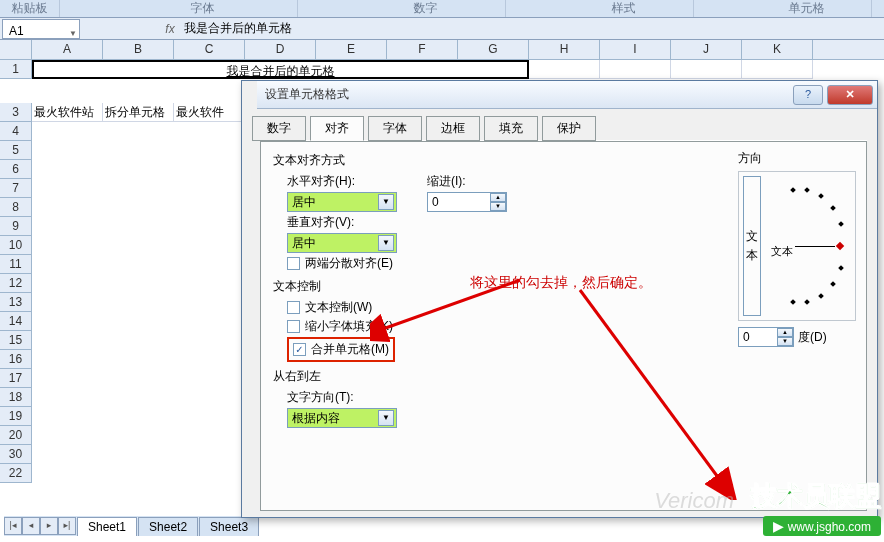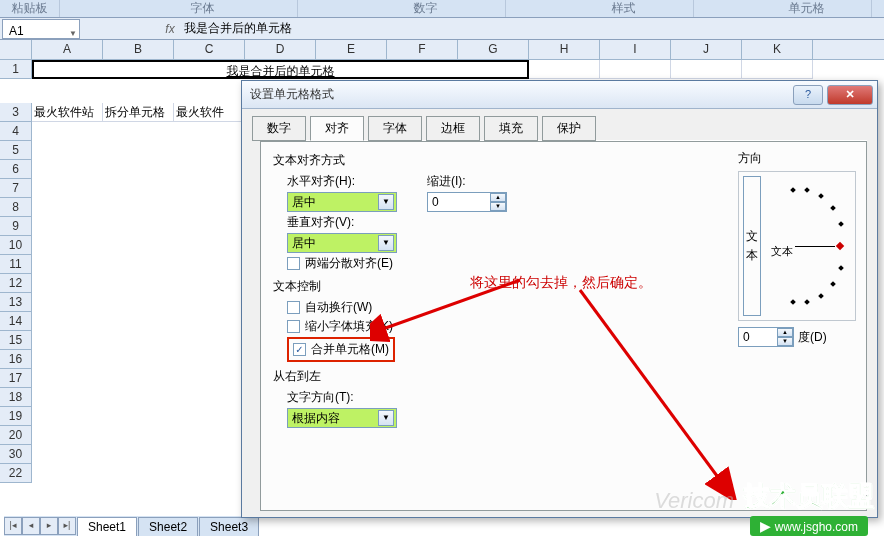--- a/index.html
+++ b/index.html
@@ -32,21 +32,21 @@
 
 
 .sheet-tabs { position: absolute; bottom: 6px; left: 4px; display: flex; align-items: center; background: #d5e3f3; height: 20px; }
 .nav-btns { display: flex; }
 .nav-btn { width: 18px; height: 18px; border: 1px solid #8ba0bc; background: #e4ecf7; text-align: center; line-height: 15px; font-size: 9px; color: #555; }
 .sheet-tab { padding: 2px 10px; background: #fff; border: 1px solid #8ba0bc; border-bottom: none; margin-left: 1px; }
 .sheet-tab.inactive { background: #d5e3f3; }
 
 
 .dialog { position: absolute; left: 241px; top: 80px; width: 637px; height: 438px; background: #f0f0f0; border: 1px solid #5a7aa0; box-shadow: 3px 3px 8px rgba(0,0,0,0.3); }
-.titlebar { height: 28px; background: linear-gradient(#f8fbff,#dbe6f4); display: flex; align-items: center; padding-left: 8px; border-bottom: 1px solid #a0b4cc; }
+.titlebar { height: 28px; background: linear-gradient(#f8fbff,#dbe6f4); display: flex; align-items: center; padding-left: 8px; border-bottom: 1px solid #a0b4cc; margin-left: 15px; }
 .titlebar-title { flex: 1; color: #333; }
 .win-btns { display: flex; }
 .win-btn { width: 30px; height: 20px; margin-right: 4px; border: 1px solid #8aa0bc; border-radius: 3px; text-align: center; line-height: 17px; font-size: 11px; }
 .win-help { background: linear-gradient(#eaf2fb,#c8daee); color: #2a5a9e; }
 .win-close { width: 46px; background: linear-gradient(#e07a78,#c0392b); color: #fff; font-weight: bold; }
 
 .dlg-body { padding: 6px 10px 10px 10px; }
 
 
 .tabs { display: flex; gap: 4px; border-bottom: 1px solid #fff; margin-bottom: 0; }
@@ -74,21 +74,21 @@
 .orient-frame { border: 1px solid #c0c8d0; height: 150px; margin-top: 4px; padding: 4px; display: flex; }
 .vert-text { width: 18px; border: 1px solid #7b9ebd; display: flex; flex-direction: column; align-items: center; justify-content: center; gap: 2px; font-size: 11px; }
 .dial { flex: 1; position: relative; }
 .dial-center { position: absolute; left: 10px; top: 68px; font-size: 11px; }
 .dot { position: absolute; width: 4px; height: 4px; background: #000; transform: rotate(45deg); }
 .diamond-red { background: #c00; width: 6px; height: 6px; }
 
 .annot { position: absolute; color: #c00; left: 470px; top: 274px; font-size: 14px; }
 
 
-.watermark { position: absolute; right: 10px; bottom: 6px; text-align: center; }
+.watermark { position: absolute; right: 3px; bottom: 6px; text-align: right; }
 .wm-title { font-size: 26px; font-weight: bold; color: #2eb135; -webkit-text-stroke: 1px #fff; text-shadow: 1px 1px 0 #fff, -1px -1px 0 #fff; }
 .wm-url { background: #2eb135; color: #fff; font-size: 14px; padding: 2px 10px; border-radius: 3px; display: inline-block; margin-top: 2px; }
 
 svg.arrow-svg { position: absolute; pointer-events: none; }
 </style>
 </head>
 <body>
 
 <div class="ribbon-groups">
   <div class="ribbon-group" style="width:60px">粘贴板</div>
@@ -263,21 +263,21 @@
       </div>
 
       <div class="chk-row">
         <div class="chk"></div>
         <span>两端分散对齐(E)</span>
       </div>
 
       <div class="section-label" style="margin-top:6px">文本控制</div>
       <div class="chk-row">
         <div class="chk"></div>
-        <span>自动换行(W)</span>
+        <span>文本控制(W)</span>
       </div>
       <div class="chk-row">
         <div class="chk"></div>
         <span>缩小字体填充(K)</span>
       </div>
       <div class="chk-row">
         <span class="redbox">
           <div class="chk">✓</div>
           <span>合并单元格(M)</span>
         </span>

